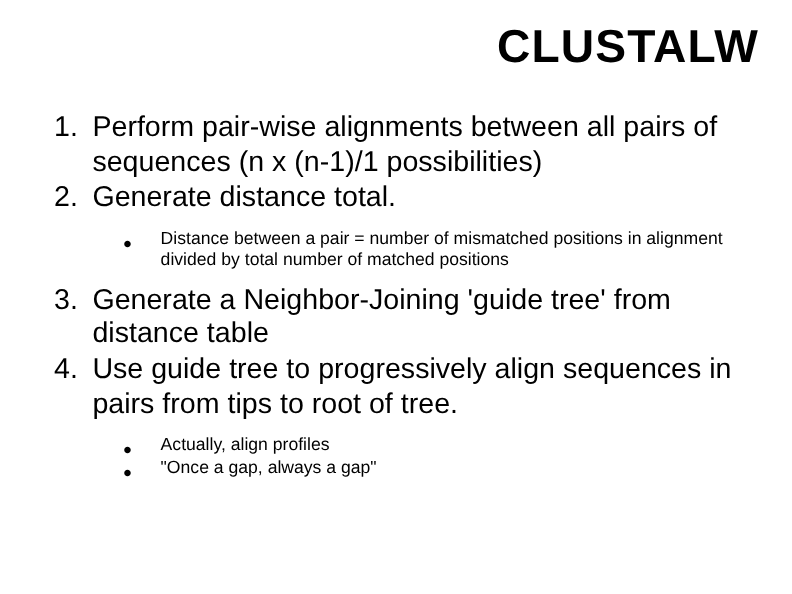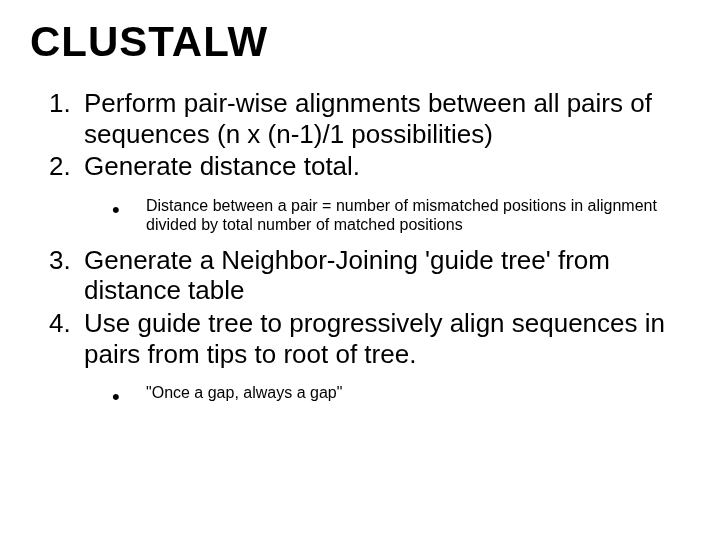--- a/index.html
+++ b/index.html
@@ -11,24 +11,24 @@
     font-family: "Comic Sans MS", "Comic Sans", cursive, sans-serif;
     color: #000;
   }
   .slide {
     width: 720px;
     height: 540px;
     box-sizing: border-box;
     padding: 18px 30px 0 30px;
   }
   .title {
-    text-align: left;
+    text-align: right;
     font-weight: bold;
     font-size: 42px;
-    margin: 0 0 22px 0;
+    margin: 0 0 34px 0;
     letter-spacing: 1px;
   }
   ol.main {
     margin: 0;
     padding: 0 0 0 48px;
     font-size: 26px;
     line-height: 1.18;
   }
   ol.main > li {
     margin: 0 0 2px 0;
@@ -68,17 +68,18 @@
       <ul class="sub">
         <li>Distance between a pair = number of mismatched positions in alignment divided by total number of matched positions</li>
       </ul>
     </li>
     <li>
       <span>Generate a Neighbor-Joining '</span><span class="bold">guide tree</span><span>' from distance table</span>
     </li>
     <li>
       <span>Use guide tree to progressively align sequences in pairs from tips to root of tree.</span>
       <ul class="sub">
+        <li>Actually, align profiles</li>
         <li>"Once a gap, always a gap"</li>
       </ul>
     </li>
   </ol>
 </div>
 
 </body></html>

